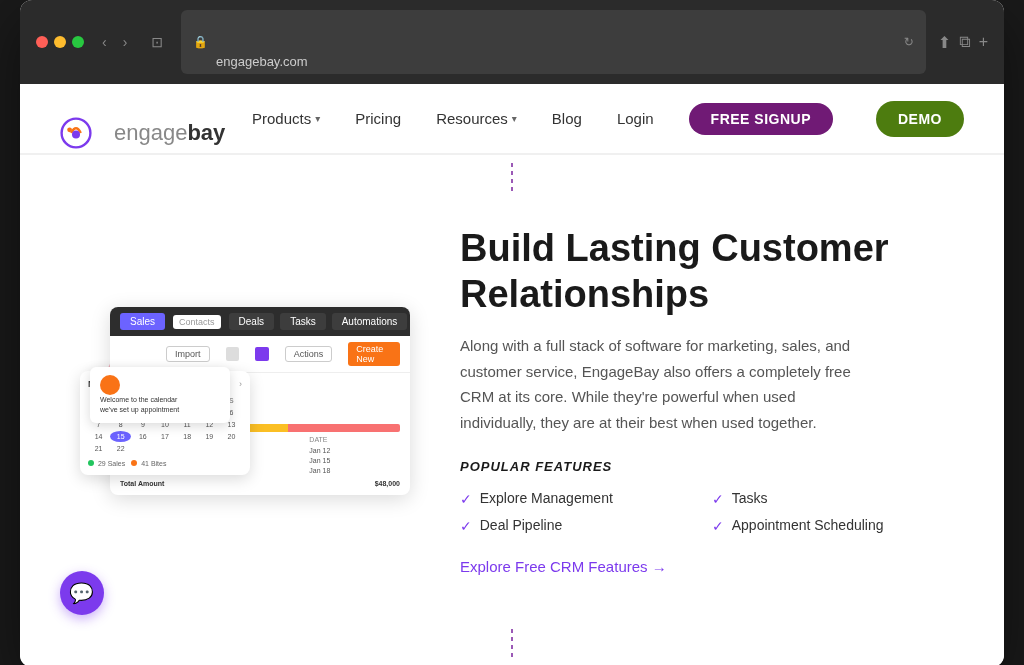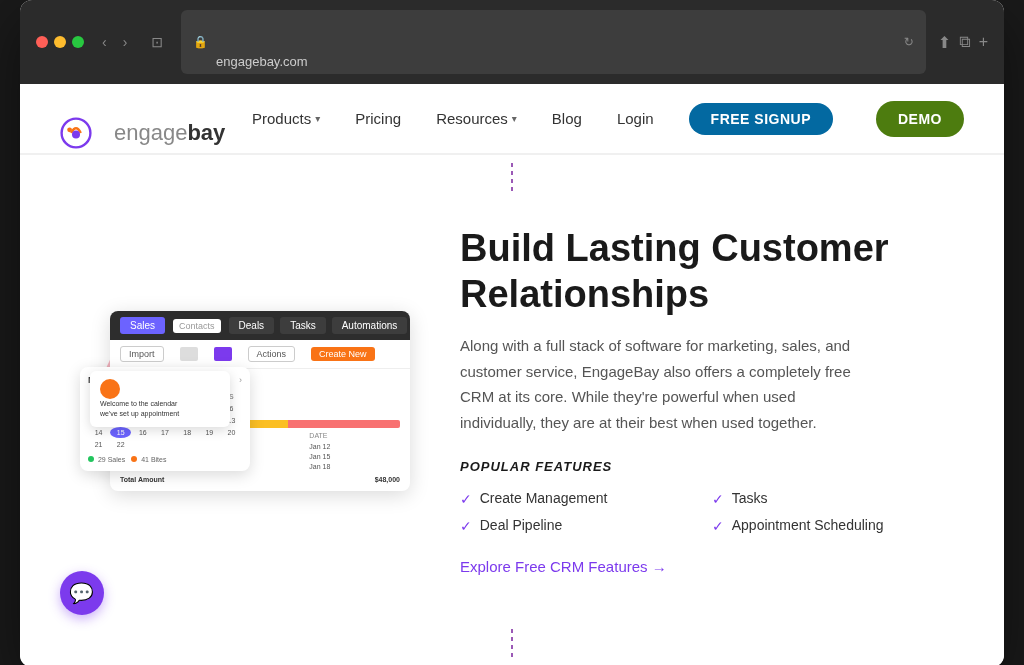--- a/index.html
+++ b/index.html
@@ -169,21 +169,21 @@
       align-items: center;
       gap: 4px;
     }
 
     .nav-links li a .chevron {
       font-size: 10px;
       color: #666;
     }
 
     .btn-signup {
-      background: #0369a1;
+      background: #701a75;
       color: #fff;
       border: none;
       padding: 8px 22px;
       border-radius: 25px;
       font-size: 14px;
       font-weight: 700;
       cursor: pointer;
       text-transform: uppercase;
       letter-spacing: 0.5px;
     }
@@ -292,20 +292,21 @@
       display: flex;
       gap: 6px;
     }
 
     .dash-toolbar {
       display: flex;
       align-items: center;
       gap: 16px;
       padding: 6px 10px;
       border-bottom: 1px solid #eee;
+      margin-left: 46px;
     }
 
     .dash-import-btn {
       font-size: 9px;
       color: #555;
       border: 1px solid #ccc;
       padding: 2px 8px;
       border-radius: 3px;
     }
 
@@ -815,21 +816,21 @@
 
       <div class="hero-content">
         <h1 class="hero-title">Build Lasting Customer Relationships</h1>
         <p class="hero-description">Along with a full stack of software for marketing, sales, and customer service, EngageBay also offers a completely free CRM at its core. While they're powerful when used individually, they are at their best when used together.</p>
 
         <div class="popular-features-label">POPULAR FEATURES</div>
 
         <div class="features-grid">
           <div class="feature-item">
             <span class="feature-check">✓</span>
-            <span>Create Management</span>
+            <span>Explore Management</span>
           </div>
           <div class="feature-item">
             <span class="feature-check">✓</span>
             <span>Tasks</span>
           </div>
           <div class="feature-item">
             <span class="feature-check">✓</span>
             <span>Deal Pipeline</span>
           </div>
           <div class="feature-item">

